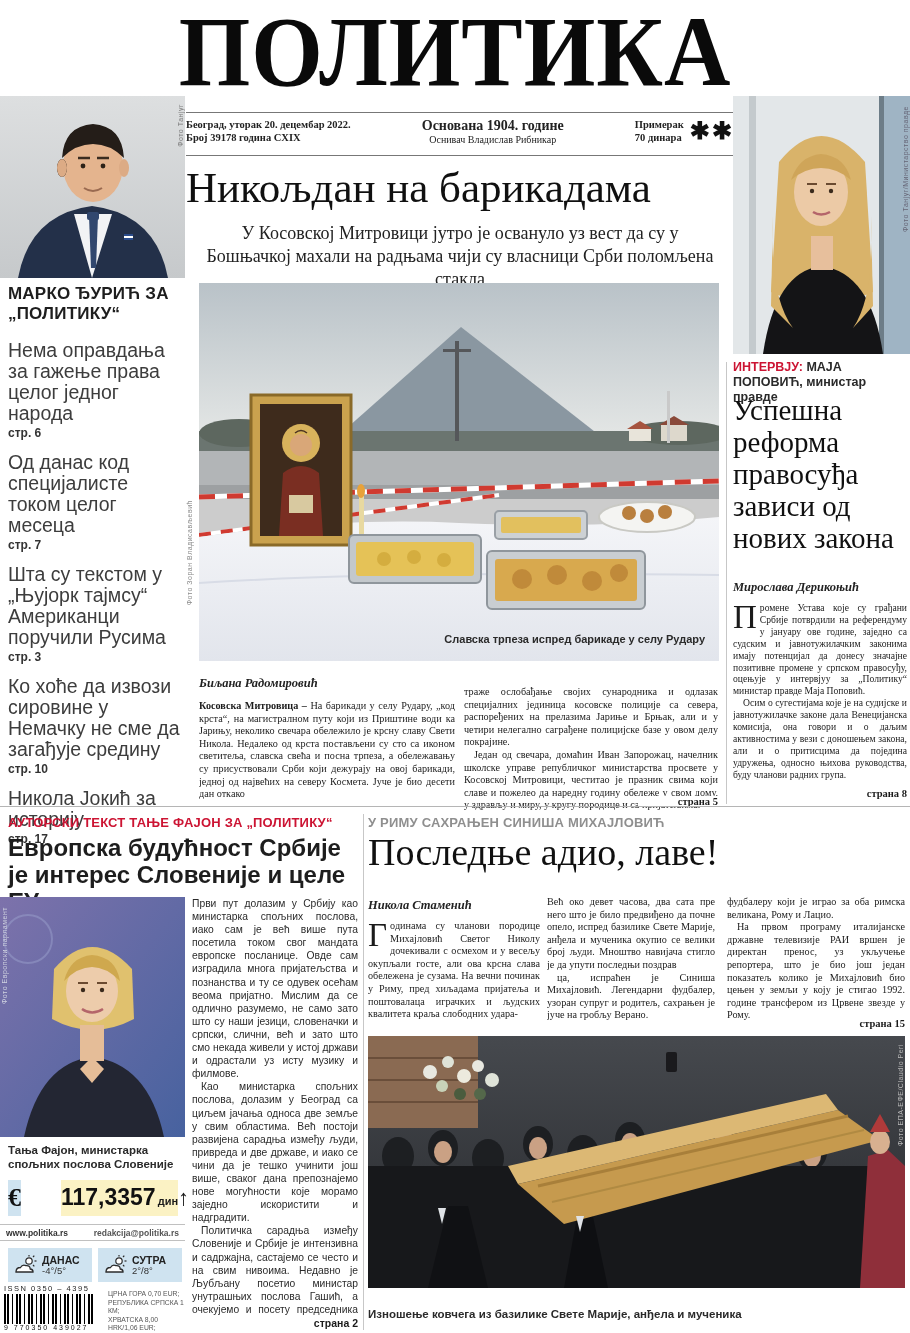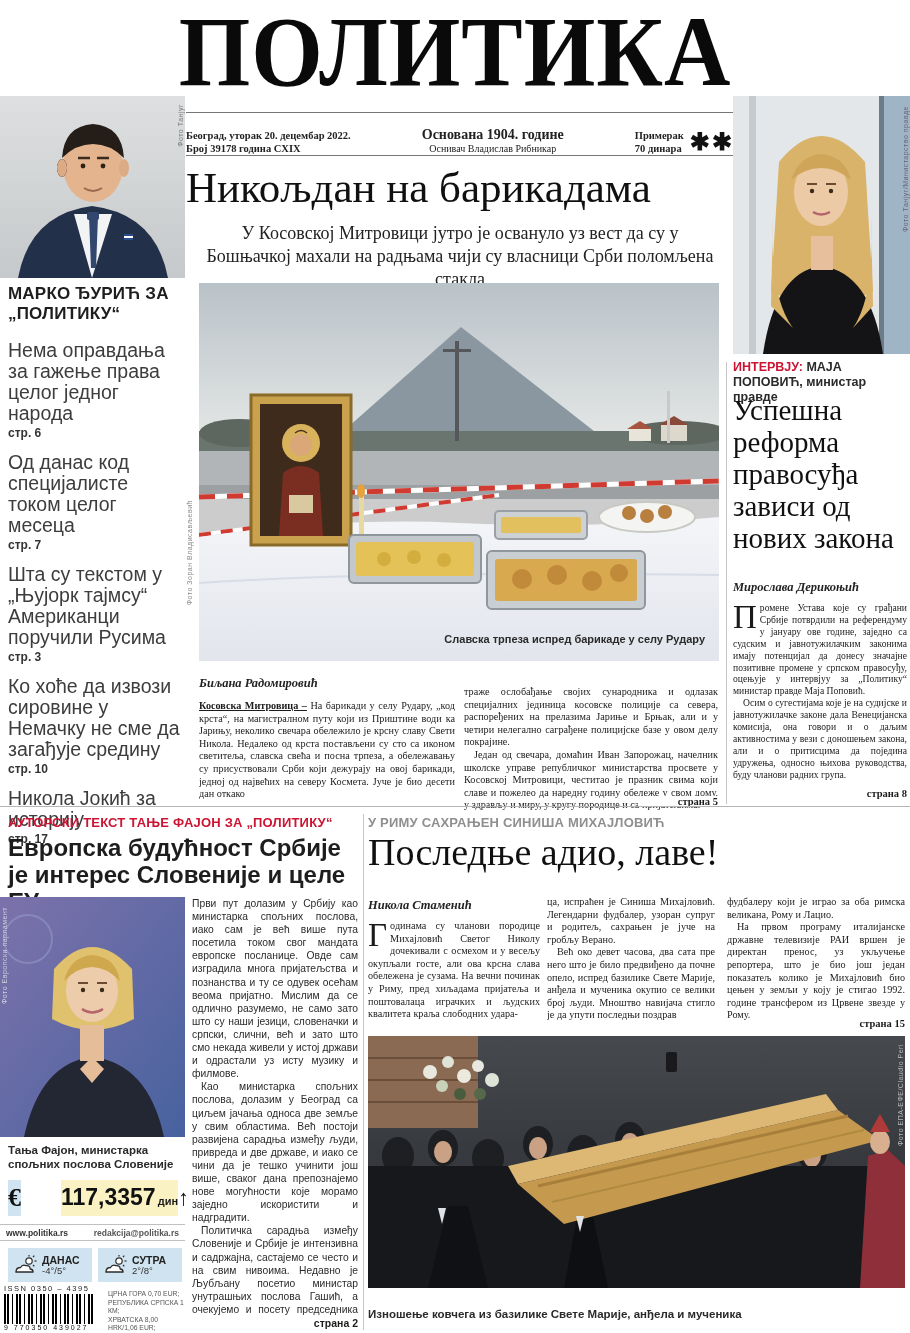--- a/index.html
+++ b/index.html
@@ -8,21 +8,21 @@
   .abs{position:absolute;}
   .sans{font-family:"Liberation Sans",sans-serif;}
   .just{text-align:justify;}
   .vtext{writing-mode:vertical-rl;transform:rotate(180deg);font-family:"Liberation Sans",sans-serif;
          font-size:7px;letter-spacing:.5px;color:#8a8a8a;}
   
   .masthead{top:0;left:0;right:0;height:108px;text-align:center;}
   .masthead h1{margin:0;font-size:92px;line-height:104px;font-weight:bold;letter-spacing:1px;
                transform:scaleY(1.08);color:#0a0a0a;}
   .infobar{left:186px;top:112px;width:548px;height:44px;border-top:1.5px solid #777;border-bottom:1.5px solid #777;
-           display:flex;justify-content:space-between;align-items:flex-end;padding-top:5px;box-sizing:border-box;}
+           display:flex;justify-content:space-between;align-items:flex-start;padding-top:5px;box-sizing:border-box;}
   .infobar .cell{font-size:10.5px;line-height:13px;font-weight:bold;color:#222;}
   .infobar .founded{text-align:center;}
   .infobar .founded .b1{font-size:14px;line-height:15px;}
   .infobar .founded .b2{font-weight:normal;font-size:10px;}
   .stars{font-size:24px;font-weight:bold;letter-spacing:2px;line-height:26px;color:#111;margin-left:6px;}
   
   .rail{left:8px;top:284px;width:172px;}
   .rail .kicker{font-family:"Liberation Sans",sans-serif;font-size:17px;font-weight:bold;color:#1e1e1e;
                 letter-spacing:.2px;margin-bottom:16px;}
   .tease{margin-bottom:12px;}
@@ -34,21 +34,21 @@
   .main-sub{left:206px;top:222px;width:508px;text-align:center;font-size:18px;line-height:23px;color:#222;}
   .photo{overflow:hidden;background:#ccc;}
   .photo svg{display:block;}
   .pcaption{position:absolute;font-family:"Liberation Sans",sans-serif;font-size:11px;font-weight:bold;color:#2a2a2a;}
   .byline{font-size:12.5px;font-weight:bold;font-style:italic;color:#222;}
   .bodytxt{font-size:10.2px;line-height:12.6px;overflow:hidden;}
   .bodytxt p{margin:0;}
   .bodytxt p + p{text-indent:10px;}
   .pageref{font-weight:bold;font-size:10.5px;text-align:right;background:#fff;}
   .dropcap{float:left;font-size:33px;line-height:26px;padding:2px 3px 0 0;font-weight:normal;}
-  .leadin{font-weight:bold;text-decoration:underline;}
+  .leadin{font-weight:bold;}
   .vr{background:#c7c7c7;width:1px;}
   .hr{background:#b5b5b5;height:1px;}
   
   .int-kicker{left:733px;top:360px;width:174px;font-family:"Liberation Sans",sans-serif;
               font-size:12.5px;line-height:15px;font-weight:bold;color:#2a2a2a;}
   .red{color:#cc1433;}
   .int-hl{left:733px;top:394px;width:174px;font-size:29px;line-height:32px;color:#101010;}
   
   .sec-kicker{font-family:"Liberation Sans",sans-serif;font-size:13px;font-weight:bold;letter-spacing:.2px;}
   .fajon-hl{left:8px;top:834px;width:354px;font-family:"Liberation Sans",sans-serif;font-size:24px;
@@ -377,22 +377,22 @@
   <div class="abs pageref sans" style="left:278px;top:1317px;width:80px;">страна 2</div>
 
   <div class="abs sec-kicker" style="left:368px;top:815px;color:#8f8f8f;">У РИМУ САХРАЊЕН СИНИША МИХАЈЛОВИЋ</div>
   <div class="abs fun-hl">Последње адио, лаве!</div>
   <div class="abs byline" style="left:368px;top:898px;">Никола Стаменић</div>
 
   <div class="abs bodytxt just" style="left:368px;top:920px;width:172px;height:112px;">
     <p><span class="dropcap">Г</span><span>одинама су чланови породице Михајловић Светог Николу дочекивали с осмехом и у весељу окупљали госте, али ова крсна слава обележена је сузама. На вечни починак у Риму, пред хиљадама пријатеља и поштовалаца играчких и људских квалитета краља слободних удара-</span></p>
   </div>
   <div class="abs bodytxt just" style="left:547px;top:896px;width:168px;height:136px;">
+    <p>Већ око девет часова, два сата пре него што је било предвиђено да почне опело, испред базилике Свете Марије, анђела и мученика окупио се велики број људи. Мноштво навијача стигло је да упути последњи поздрав</p>
     <p>ца, испраћен је Синиша Михајловић. Легендарни фудбалер, узоран супруг и родитељ, сахрањен је јуче на гробљу Верано.</p>
-    <p>Већ око девет часова, два сата пре него што је било предвиђено да почне опело, испред базилике Свете Марије, анђела и мученика окупио се велики број људи. Мноштво навијача стигло је да упути последњи поздрав</p>
   </div>
   <div class="abs bodytxt just" style="left:727px;top:896px;width:178px;height:136px;">
     <p>фудбалеру који је играо за оба римска великана, Рому и Лацио.</p>
     <p>На првом програму италијанске државне телевизије РАИ вршен је директан пренос, уз укључење репортера, што је био још један показатељ колико је Михајловић био цењен у земљи у коју је стигао 1992. године трансфером из Црвене звезде у Рому.</p>
   </div>
   <div class="abs pageref" style="left:825px;top:1018px;width:80px;">страна 15</div>
 
   <div class="abs photo" style="left:368px;top:1036px;width:537px;height:252px;">
     <svg width="537" height="252" viewBox="0 0 537 252">
       <defs>

